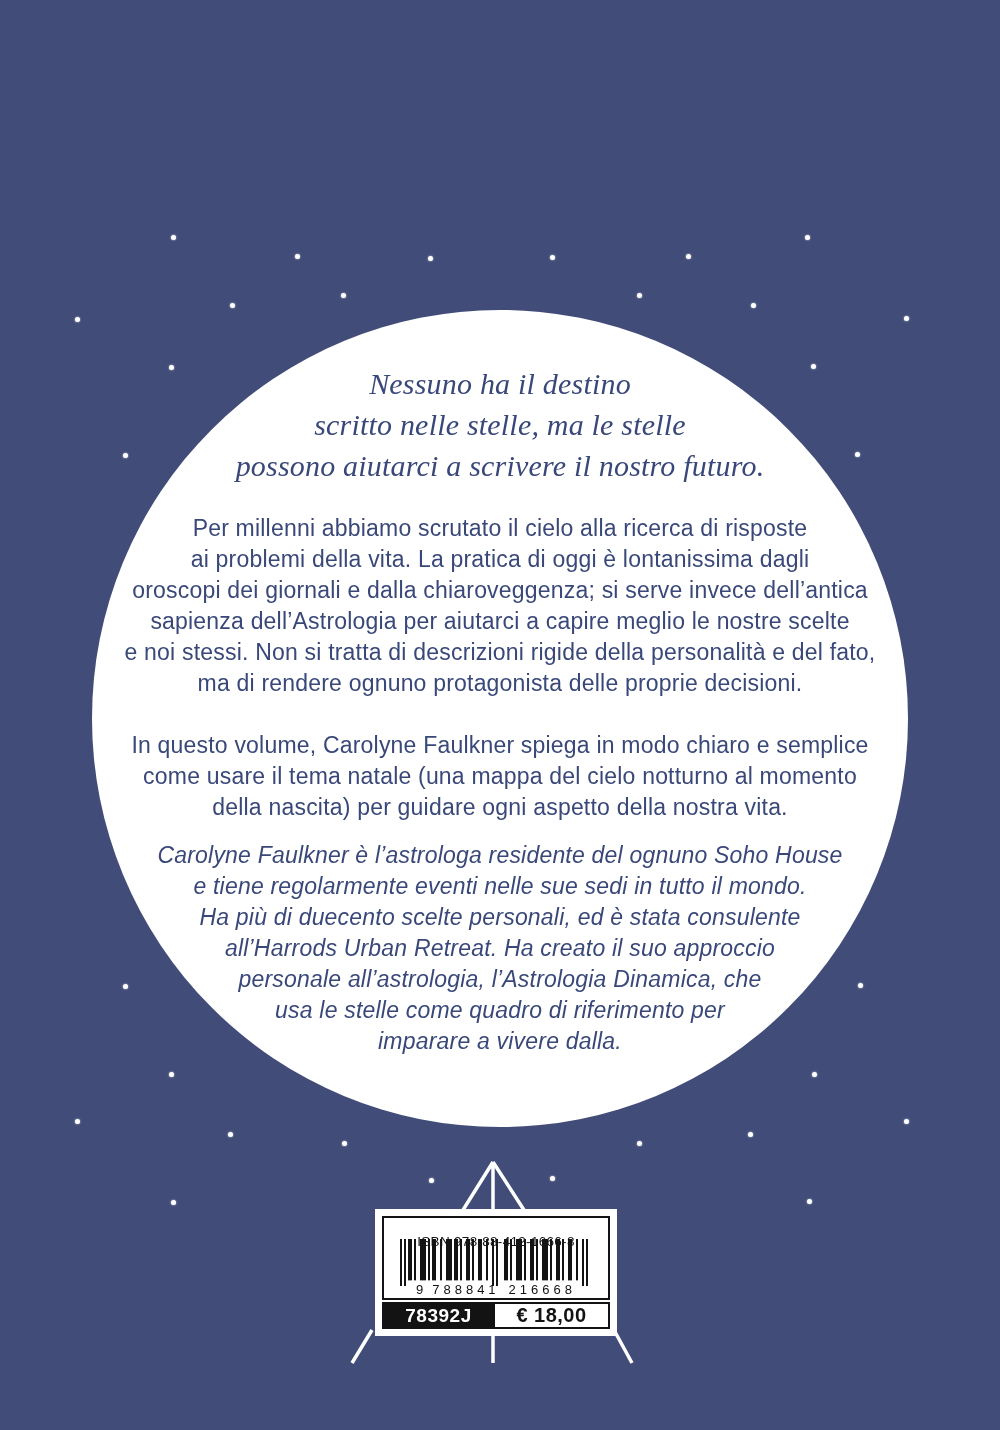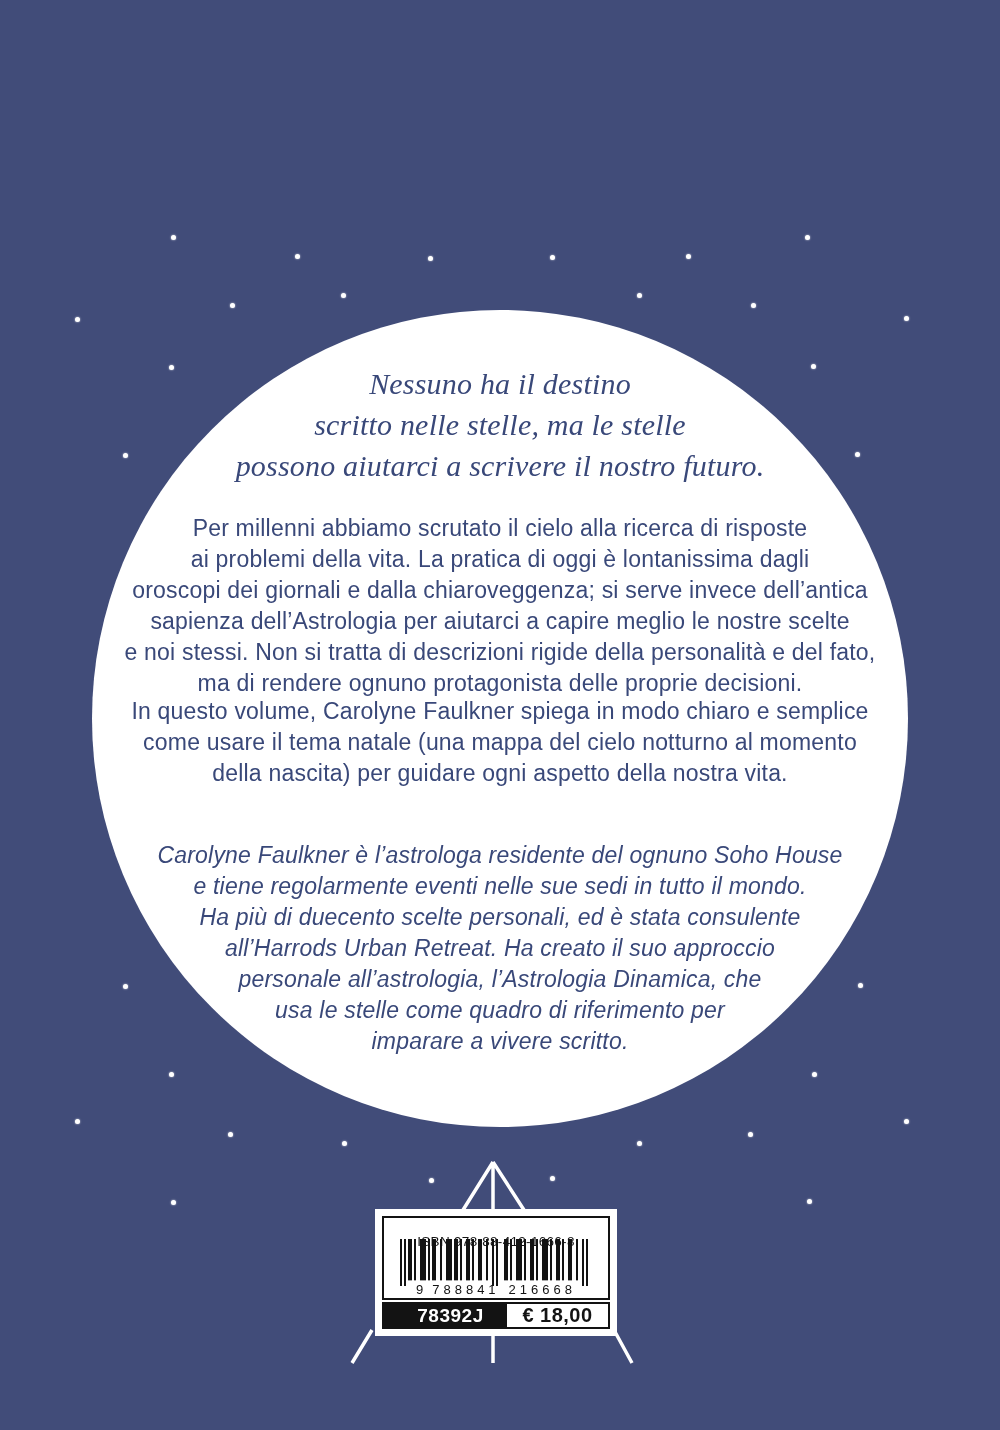--- a/index.html
+++ b/index.html
@@ -22,21 +22,21 @@
     background:var(--circle,#fff);border-radius:50%;
   }
   .text-block{position:absolute;left:0;right:0;text-align:center;color:var(--ink,#394879);}
   .quote-block{
     top:363px;
     font-family:"Liberation Serif","DejaVu Serif",serif;
     font-style:italic;font-size:30px;line-height:41px;letter-spacing:.2px;
   }
   .body-block{font-size:23px;line-height:31px;letter-spacing:.2px;}
   .para-intro{top:513px;}
-  .para-volume{top:696px;}
+  .para-volume{top:730px;}
   .para-bio{top:840px;font-style:italic;}
   .easel-svg{position:absolute;left:0;top:0;pointer-events:none;}
 
   .barcode-label{
     position:absolute;left:375px;top:1209px;width:242px;height:127px;
     background:#fff;box-sizing:border-box;
   }
   .label-top{
     position:absolute;left:7px;right:7px;top:7px;height:84px;
     border:2px solid var(--bink,#131313);box-sizing:border-box;
@@ -55,21 +55,21 @@
     font-size:13px;color:var(--bink,#131313);
   }
   .digit-group{letter-spacing:4px;}
   .label-bottom{
     position:absolute;left:7px;right:7px;bottom:7px;height:27px;
     display:flex;box-sizing:border-box;
   }
   .code-cell{
     width:113px;background:var(--bink,#131313);color:#fff;
     display:flex;align-items:center;justify-content:center;
-    font-weight:bold;font-size:19px;letter-spacing:.5px;padding-left:12px;
+    font-weight:bold;font-size:19px;letter-spacing:.5px;
   }
   .price-cell{
     flex:1;background:#fff;border:2px solid var(--bink,#131313);border-left:none;
     color:var(--bink,#131313);box-sizing:border-box;
     display:flex;align-items:center;justify-content:center;
     font-weight:bold;font-size:20px;letter-spacing:.5px;
   }
 </style>
 </head>
 <body>
@@ -132,21 +132,21 @@
       <div>della nascita) per guidare ogni aspetto della nostra vita.</div>
     </div>
 
   <div class="text-block body-block para-bio">
       <div>Carolyne Faulkner è l’astrologa residente del ognuno Soho House</div>
       <div>e tiene regolarmente eventi nelle sue sedi in tutto il mondo.</div>
       <div>Ha più di duecento scelte personali, ed è stata consulente</div>
       <div>all’Harrods Urban Retreat. Ha creato il suo approccio</div>
       <div>personale all’astrologia, l’Astrologia Dinamica, che</div>
       <div>usa le stelle come quadro di riferimento per</div>
-      <div>imparare a vivere scritto.</div>
+      <div>imparare a vivere dalla.</div>
     </div>
 
   <svg class="easel-svg" width="1000" height="1430" viewBox="0 0 1000 1430" aria-hidden="true">
     <path d="M493 1162 L463 1210 M493 1162 L524 1210 M493 1162 L493 1210
              M372 1330 L352 1363 M493 1330 L493 1363 M614 1330 L632 1363" stroke="#ffffff" stroke-width="3.5" fill="none"></path>
   </svg>
 
   <div class="barcode-label">
     <div class="label-top">
       <div class="isbn-line">ISBN 978-88-412-1666-8</div>

